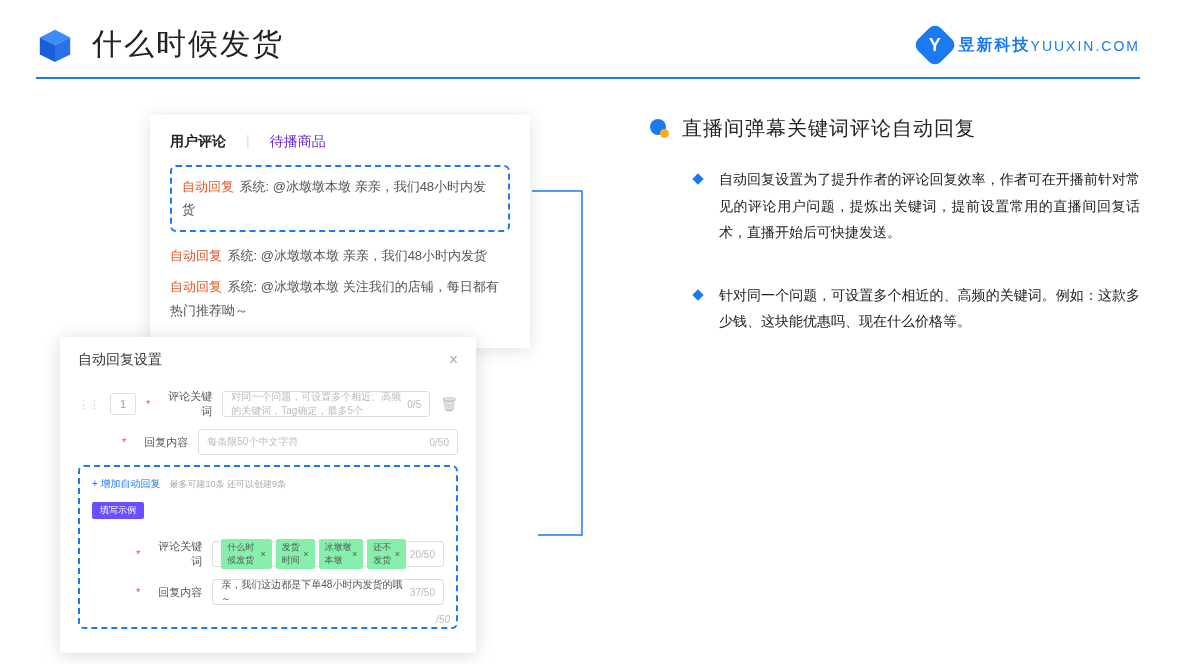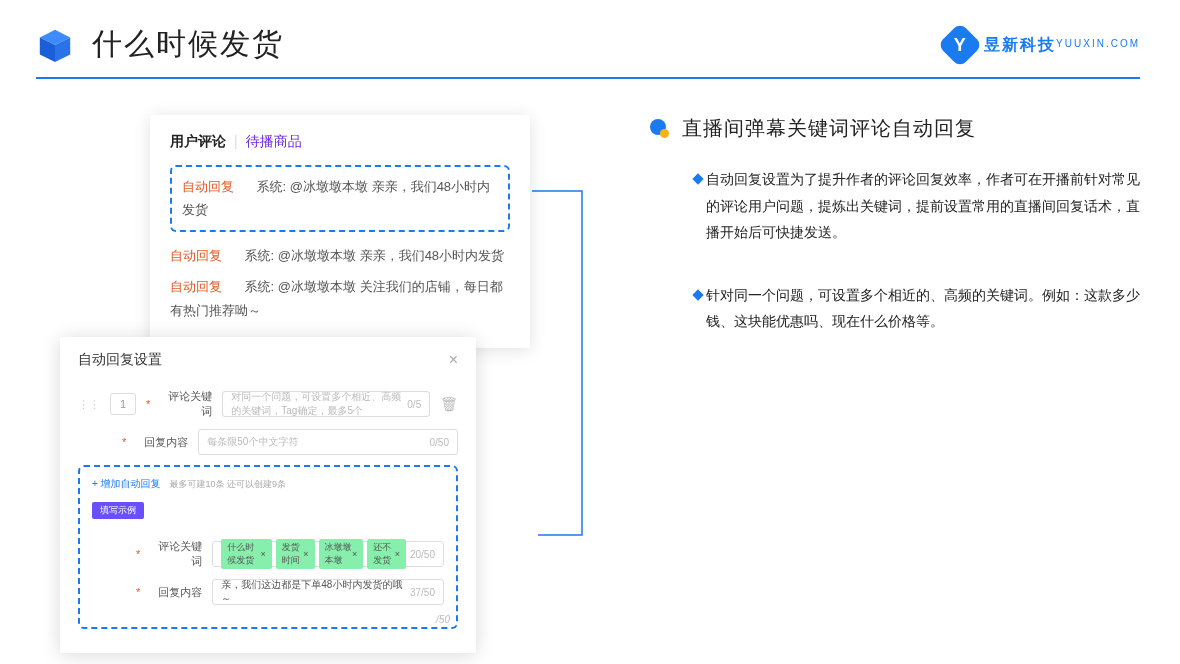--- a/index.html
+++ b/index.html
@@ -17,44 +17,44 @@
 .page-title { font-size: 30px; font-weight: 500; color: #222; letter-spacing: 2px; }
 .brand { margin-left: auto; display: flex; align-items: center; }
 .brand-icon {
   width: 32px; height: 32px; background: #1a7af0; border-radius: 8px;
   display: flex; align-items: center; justify-content: center; margin-right: 8px;
   transform: rotate(45deg);
 }
 .brand-icon span { transform: rotate(-45deg); color: #fff; font-weight: 700; font-size: 18px; }
 .brand-text { display: flex; flex-direction: row; line-height: 1; }
 .brand-main { font-size: 16px; font-weight: 700; color: #1a7af0; letter-spacing: 2px; }
-.brand-sub { font-size: 10px; color: #1a7af0; letter-spacing: 2px; margin-top: 2px; }
+.brand-sub { font-size: 14px; color: #1a7af0; letter-spacing: 2px; margin-top: 2px; }
 .hr { height: 2px; background: #1a7af0; margin: 0 40px 0 36px; }
 
 
 .main { display: flex; padding: 36px 40px 0 60px; gap: 90px; align-items: flex-start; }
 .left { position: relative; width: 500px; }
 .right { flex: 1; }
 
 
 .comments-card {
   width: 380px; margin-left: 90px; background: #fff;
   box-shadow: 0 2px 16px rgba(0,0,0,.12); padding: 18px 20px 26px;
   position: relative;
 }
-.tabs { display: flex; gap: 8px; font-size: 14px; margin-bottom: 14px; }
+.tabs { display: flex; gap: 20px; font-size: 14px; margin-bottom: 14px; }
 .tab { color: #6d28d9; }
 .tab.active { color: #222; font-weight: 600; }
 .tab-sep { color: #ddd; }
 .highlight-box {
   border: 2px dashed #1a7af0; border-radius: 6px; padding: 8px 10px; margin-bottom: 12px;
 }
 .cmt-row { font-size: 13px; line-height: 1.8; color: #555; }
 .cmt-row + .cmt-row { margin-top: 8px; }
-.tag-auto { color: #e05a2a; font-weight: 500; margin-right: 19px; }
+.tag-auto { color: #e05a2a; font-weight: 500; margin-right: 2px; }
 
 
 .settings-card {
   position: absolute; left: 0; top: 222px; width: 416px; background: #fff;
   box-shadow: 0 2px 18px rgba(0,0,0,.15); padding: 14px 18px 24px;
 }
 .settings-head { display: flex; align-items: center; font-size: 14px; color: #333; margin-bottom: 20px; }
 .close-x { margin-left: auto; color: #aaa; font-size: 16px; }
 .form-row { display: flex; align-items: center; gap: 10px; margin-bottom: 10px; font-size: 11px; }
 .idx-box {
@@ -95,21 +95,21 @@
 }
 .connector path { stroke: #1a7af0; stroke-width: 1.5; fill: none; }
 
 
 .section-head { display: flex; align-items: center; margin-bottom: 24px; }
 .bullet-icon { position: relative; width: 20px; height: 20px; margin-right: 12px; }
 .bullet-icon .c1 { position: absolute; width: 16px; height: 16px; background: #1a7af0; border-radius: 50%; left: 0; top: 0; }
 .bullet-icon .c2 { position: absolute; width: 9px; height: 9px; background: #f9b215; border-radius: 50%; left: 10px; top: 10px; }
 .section-title { font-size: 20px; font-weight: 500; color: #222; letter-spacing: 1px; }
 .points { margin-left: 44px; }
-.point { display: flex; gap: 4px; margin-bottom: 36px; font-size: 14px; color: #222; line-height: 1.9; }
+.point { display: flex; gap: 17px; margin-bottom: 36px; font-size: 14px; color: #222; line-height: 1.9; }
 .diamond {
   width: 8px; height: 8px; background: #1a7af0; transform: rotate(45deg);
   flex-shrink: 0; margin-top: 9px;
 }
 .point-text { flex: 1; text-align: justify; }
 </style>
 </head>
 <body>
 
 <div class="header">

